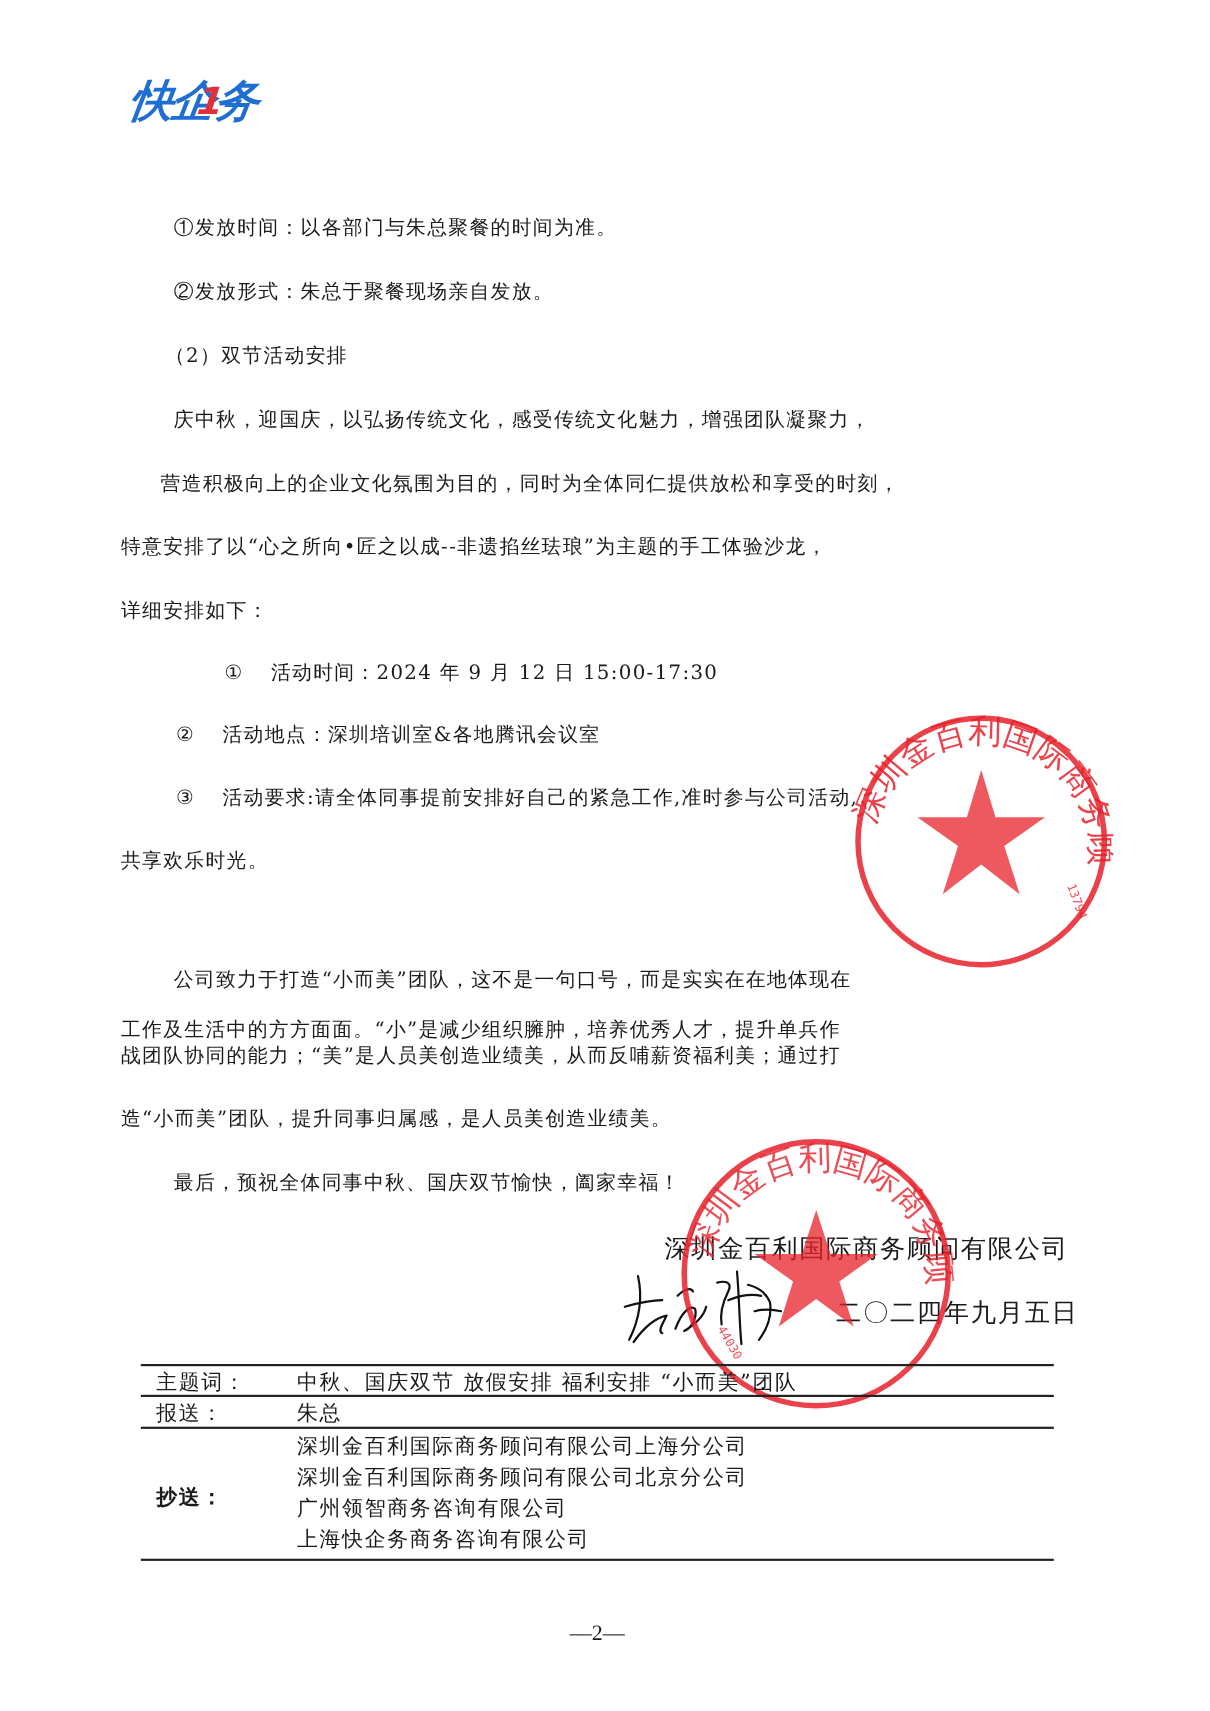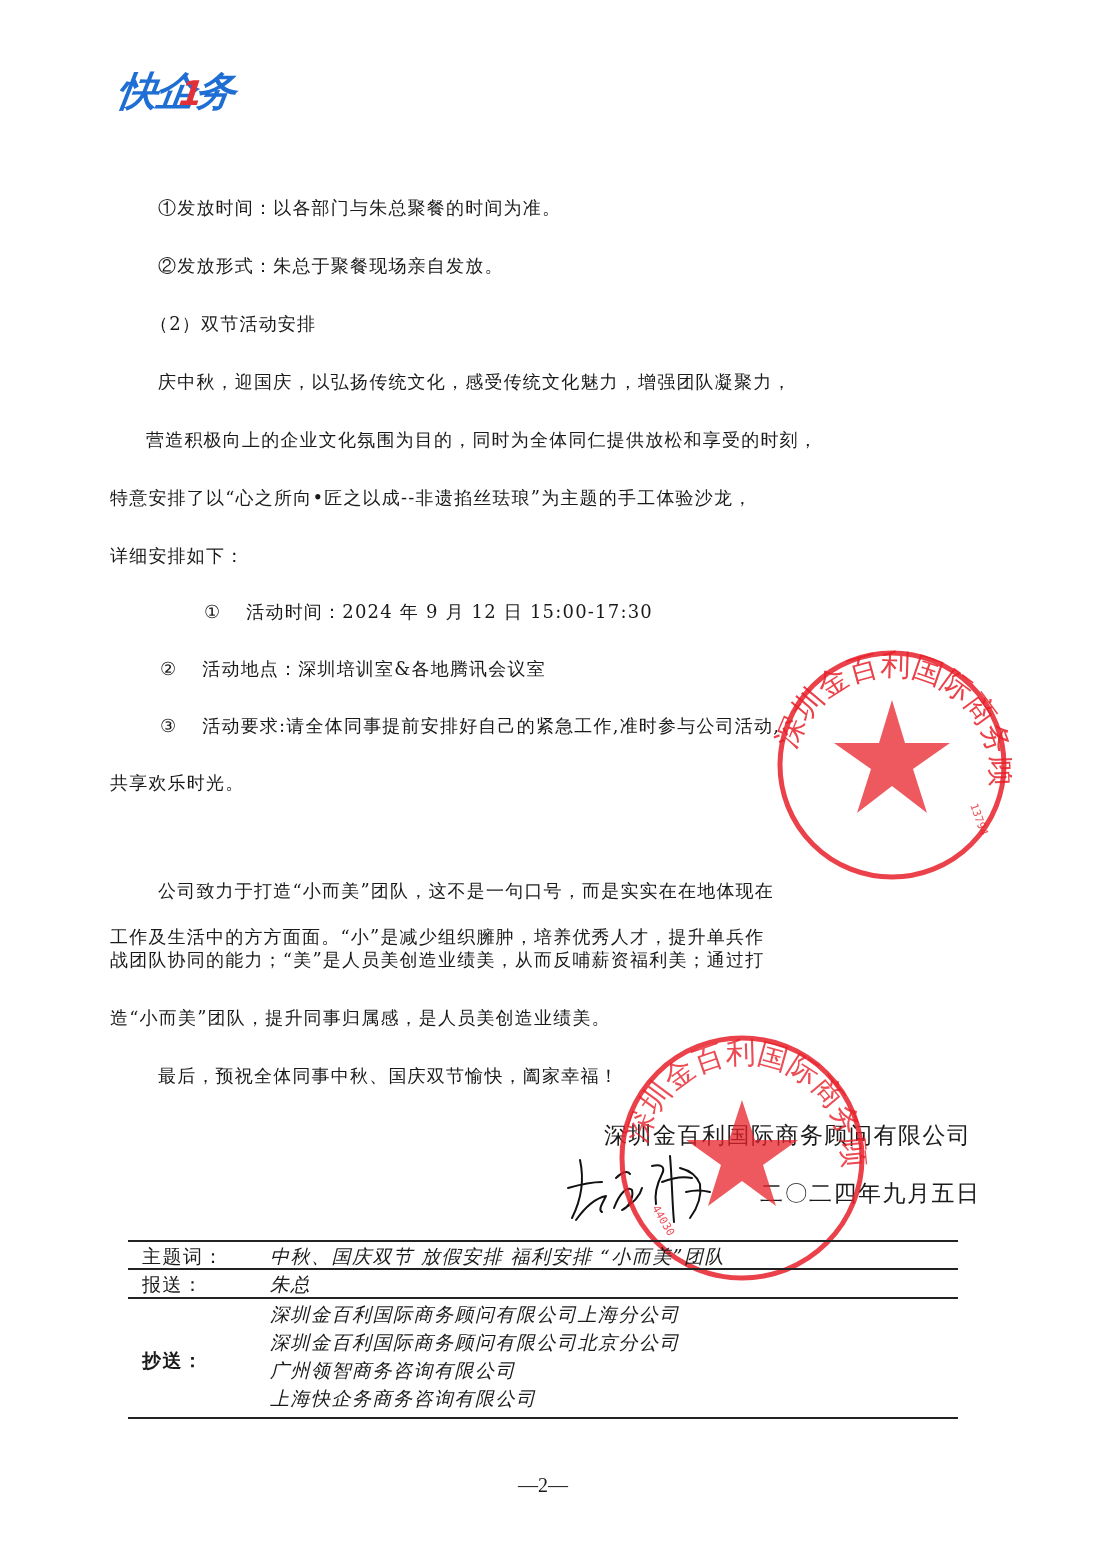--- a/index.html
+++ b/index.html
@@ -25,21 +25,21 @@
   }
   .signature {
     position:absolute; left:562px; top:1148px; width:170px; height:80px;
   }
   .table {
     position:absolute; left:128px; top:1240px; width:830px;
     font-size:19px; letter-spacing:1.5px;
   }
   .table .hr { position:absolute; left:0; width:830px; height:2px; background:#222; }
   .table .label { position:absolute; left:14px; white-space:nowrap; }
-  .table .value { position:absolute; left:142px; white-space:nowrap;font-style:italic; }
+  .table .value { position:absolute; left:142px; white-space:nowrap; }
   .page-num {
     position:absolute; left:518px; top:1474px; font-size:20px;
     font-family:"Liberation Serif","DejaVu Serif",serif;
   }
   .seal { position:absolute; pointer-events:none; }
 </style>
 </head>
 <body>
 
 <div class="logo">

